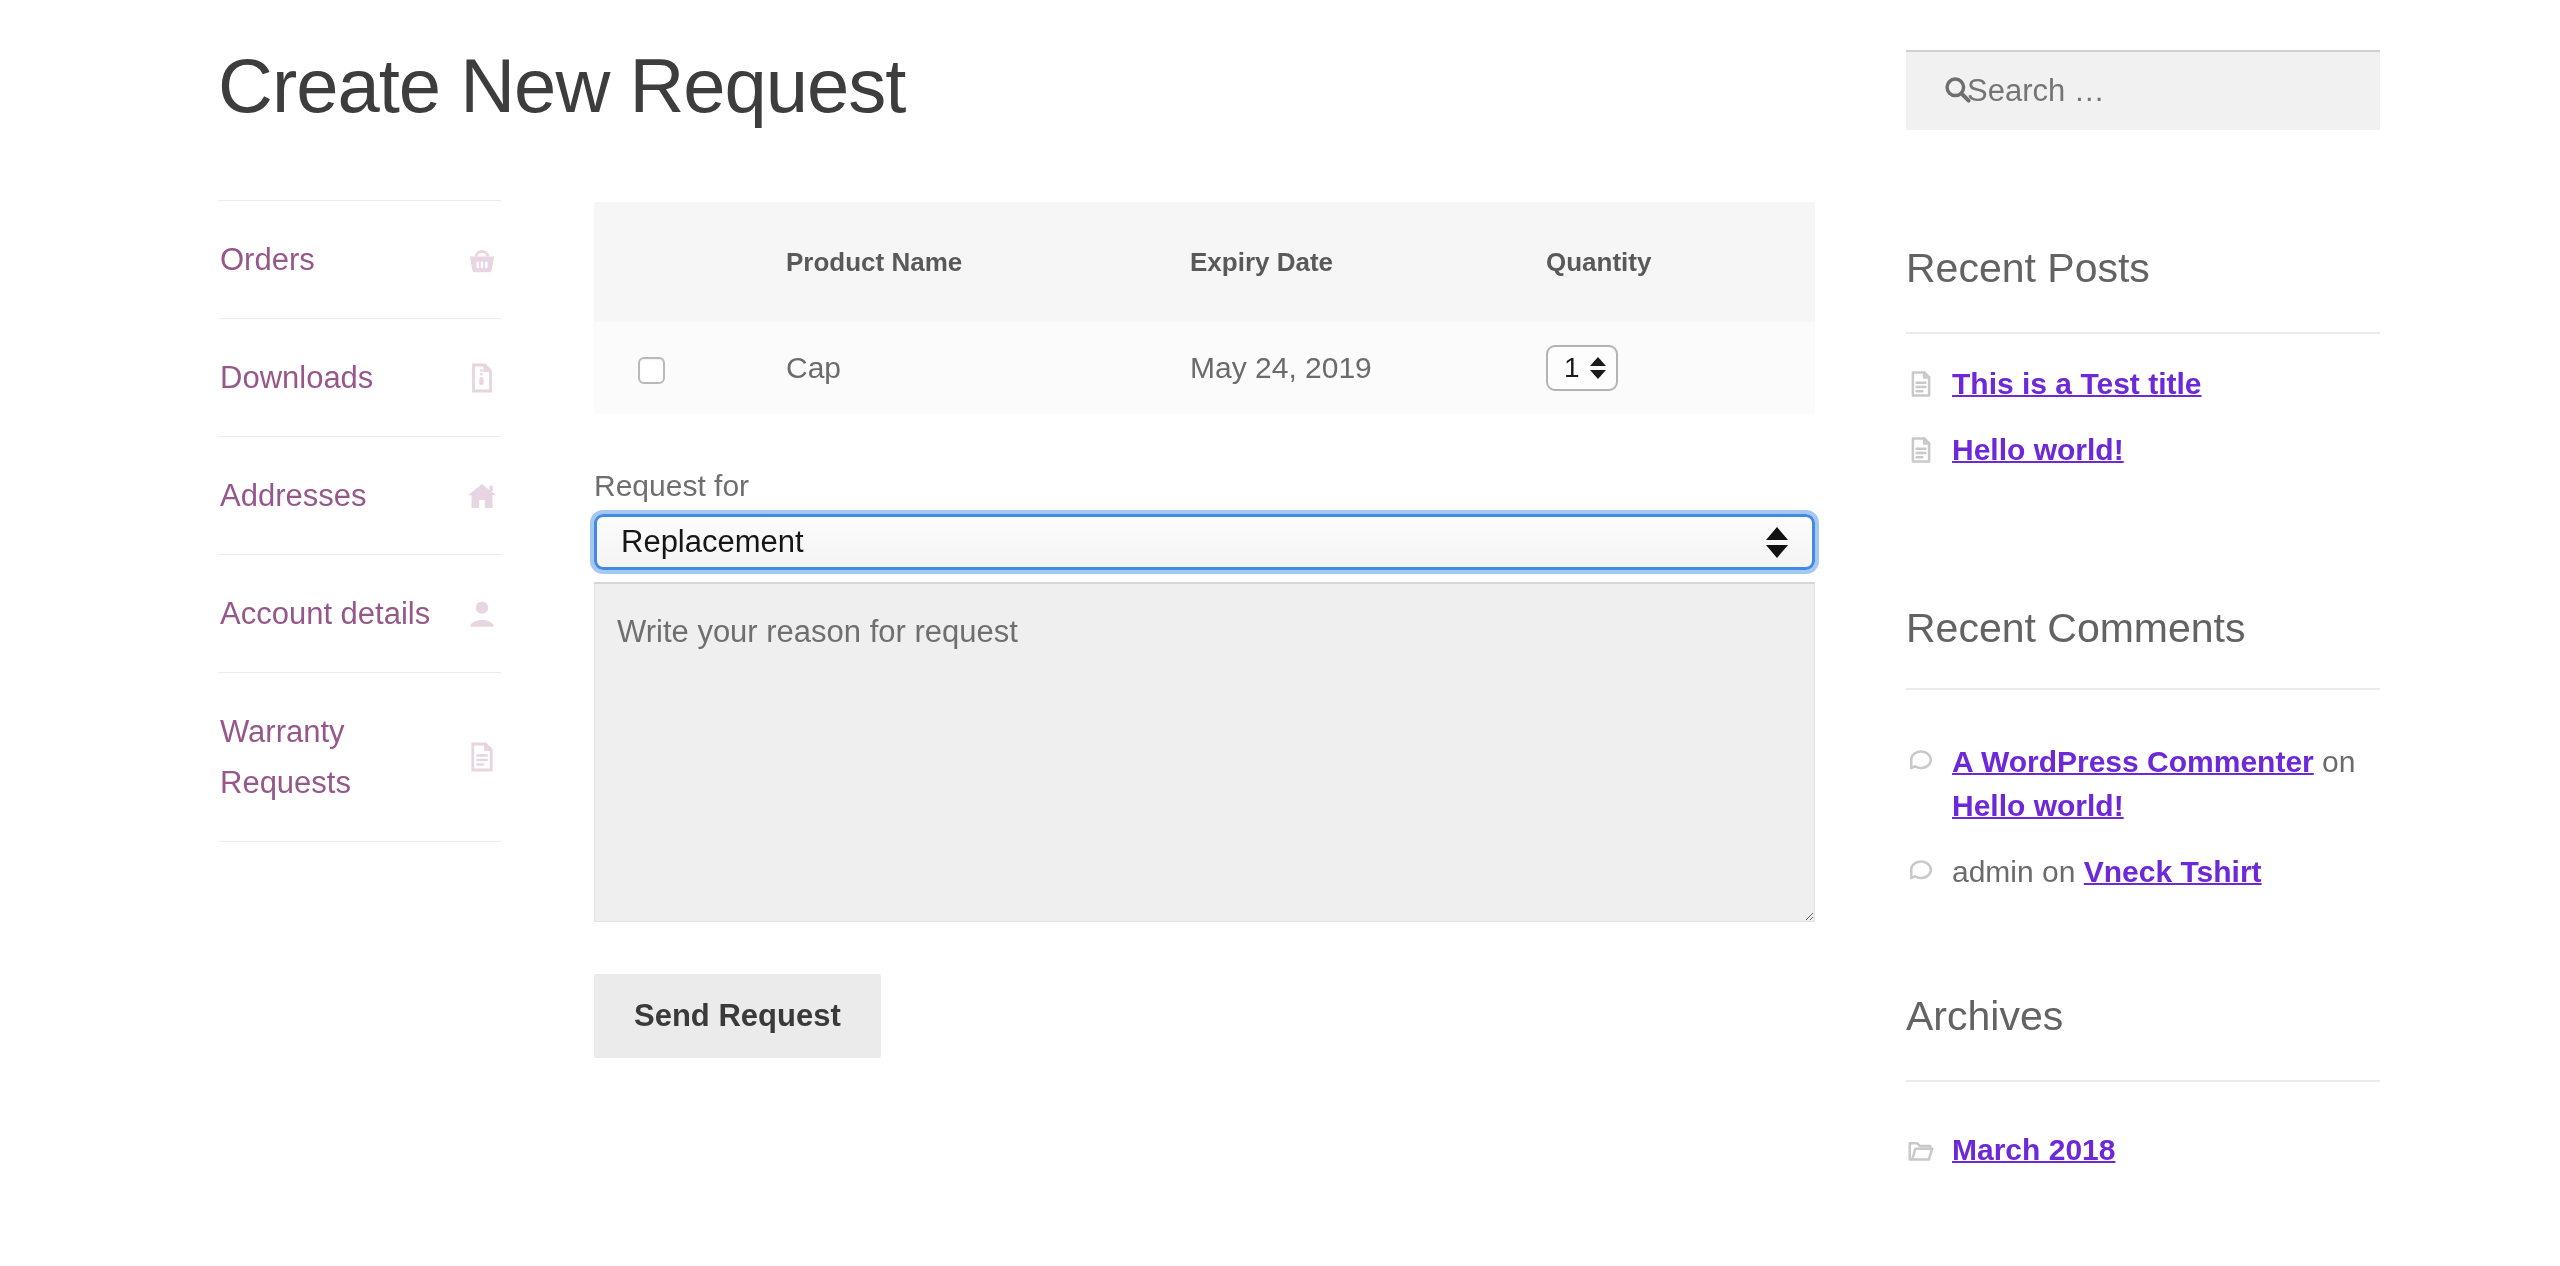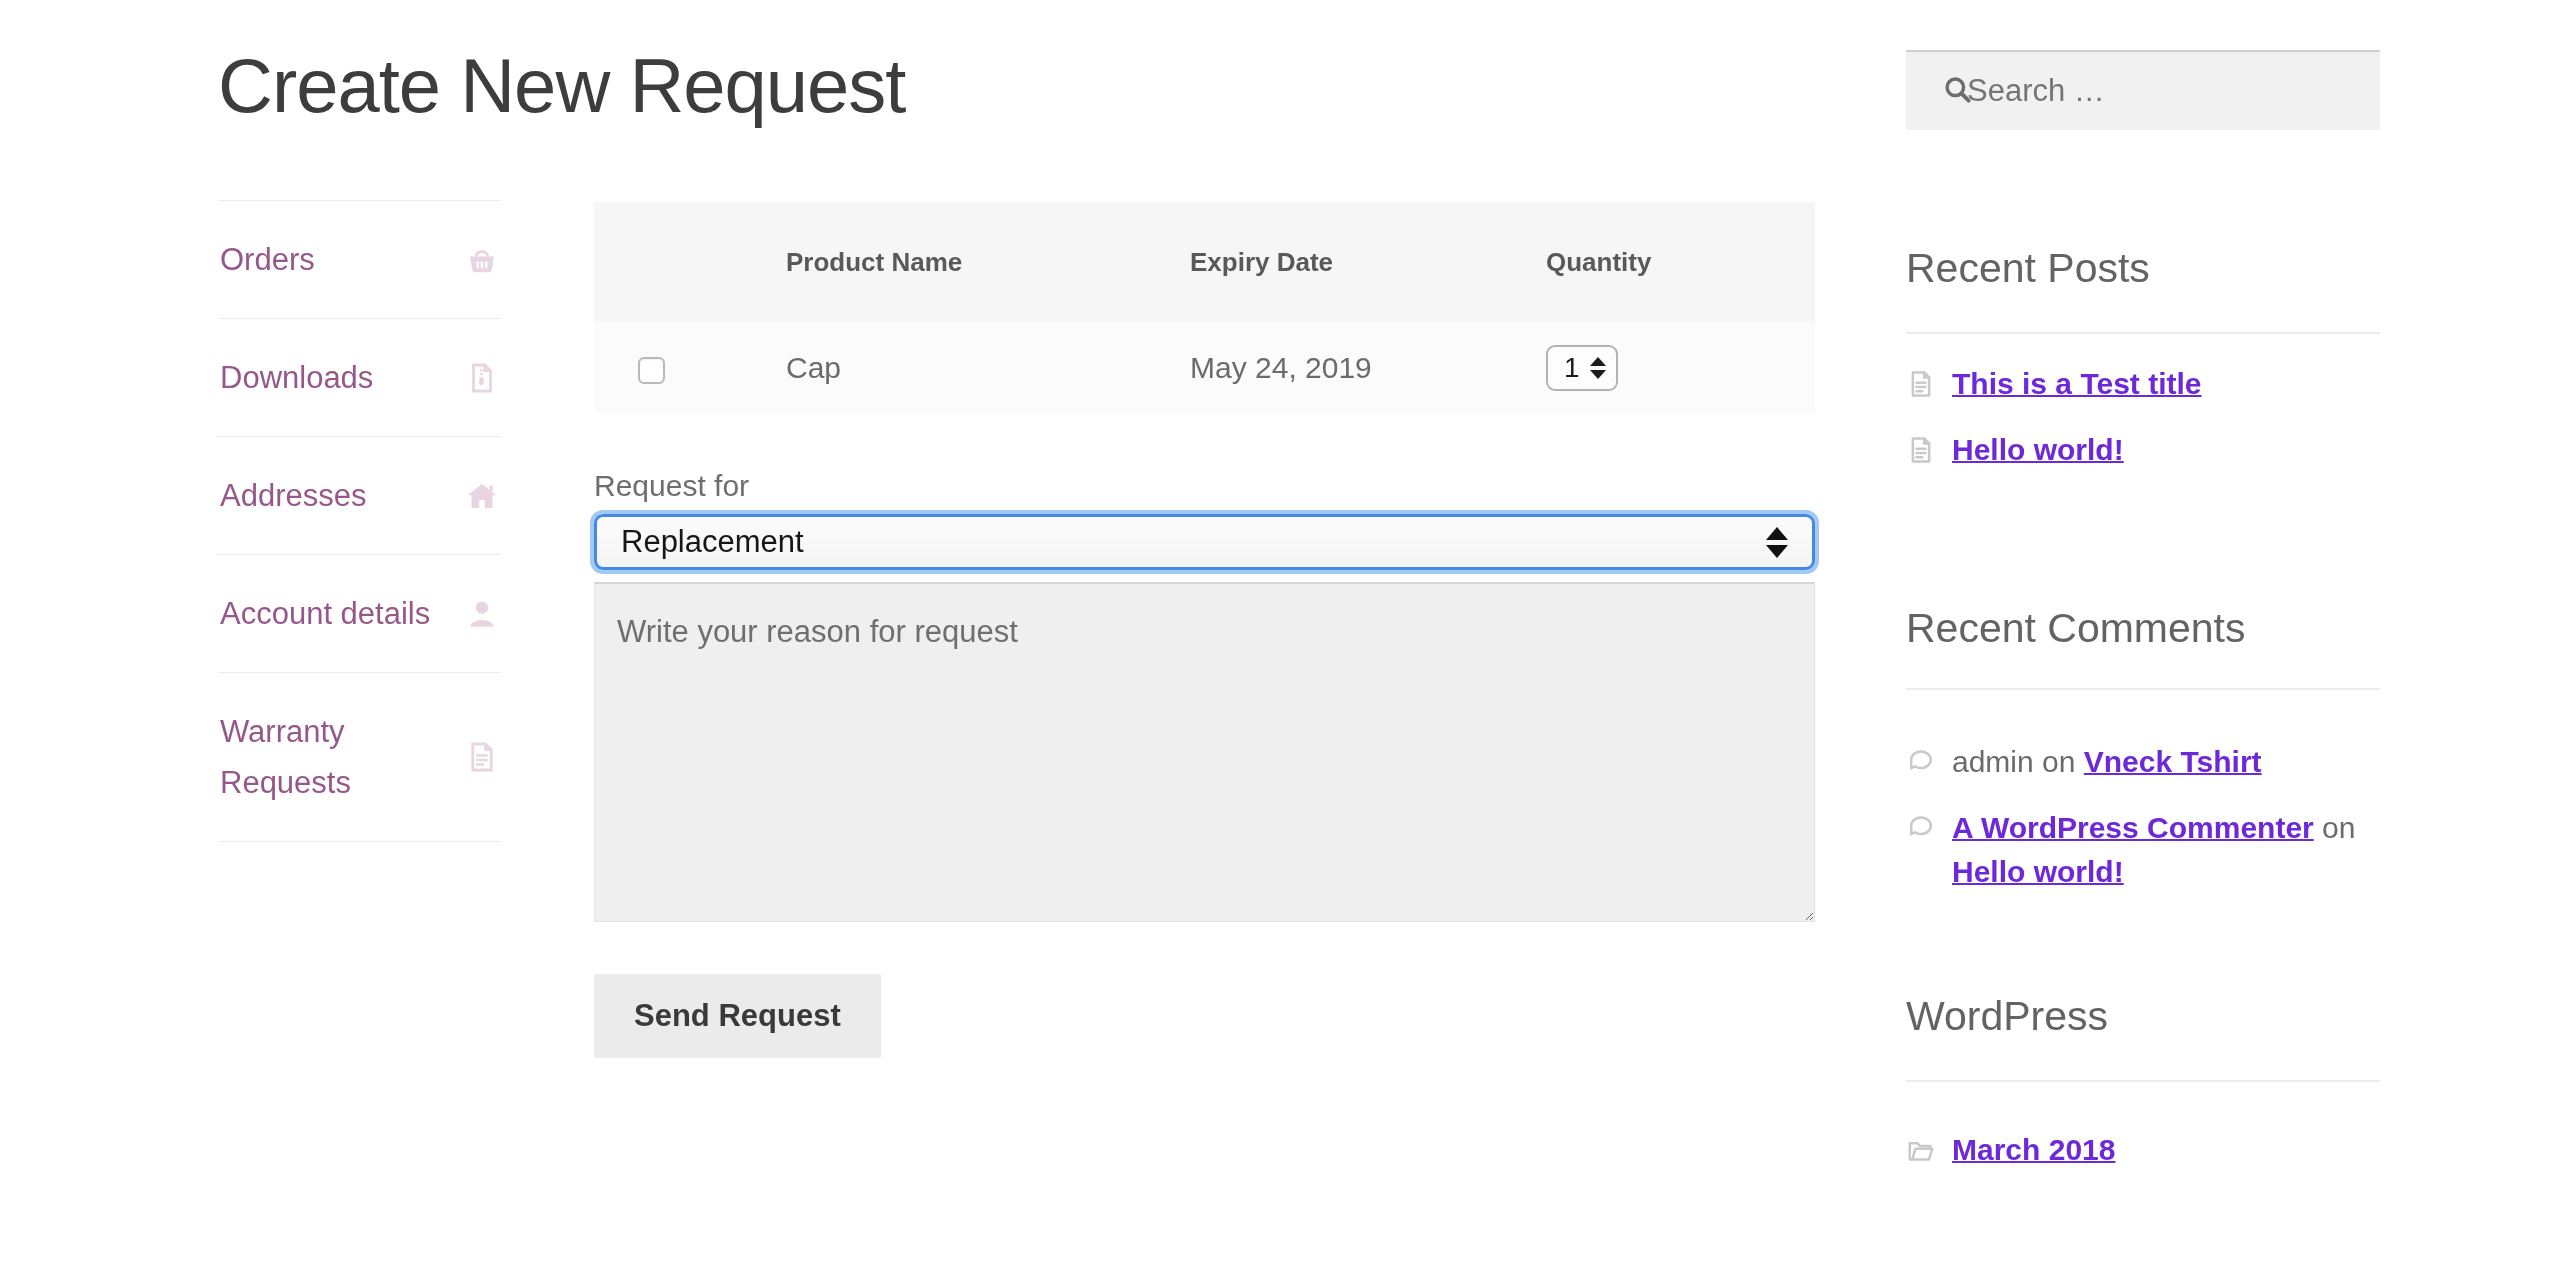--- a/index.html
+++ b/index.html
@@ -275,33 +275,33 @@
     </section>
 
     <section class="widget w-comments">
       <h2>Recent Comments</h2>
       <div class="divider"></div>
       <ul>
         <li>
           <svg viewBox="0 0 24 24">
             <path class="gray-icon" d="M4.2 10.2a7.8 6.6 0 1 1 3 5.2L4.2 17z"></path>
           </svg>
+          <a>A WordPress Commenter</a><span> on </span><a>Hello world!</a>
+        </li>
+        <li>
+          <svg viewBox="0 0 24 24">
+            <path class="gray-icon" d="M4.2 10.2a7.8 6.6 0 1 1 3 5.2L4.2 17z"></path>
+          </svg>
           <span>admin</span><span> on </span><a>Vneck Tshirt</a>
-        </li>
-        <li>
-          <svg viewBox="0 0 24 24">
-            <path class="gray-icon" d="M4.2 10.2a7.8 6.6 0 1 1 3 5.2L4.2 17z"></path>
-          </svg>
-          <a>A WordPress Commenter</a><span> on </span><a>Hello world!</a>
         </li>
       </ul>
     </section>
 
     <section class="widget w-archives">
-      <h2>WordPress</h2>
+      <h2>Archives</h2>
       <div class="divider"></div>
       <ul>
         <li>
           <svg viewBox="0 0 24 24">
             <path class="gray-icon" d="M3 6.5h6l2 2.3h8.5v2.2M3 6.5v13h15.3l2.7-8.5H7.5l-2.3 8"></path>
           </svg>
           <a>March 2018</a>
         </li>
       </ul>
     </section>

